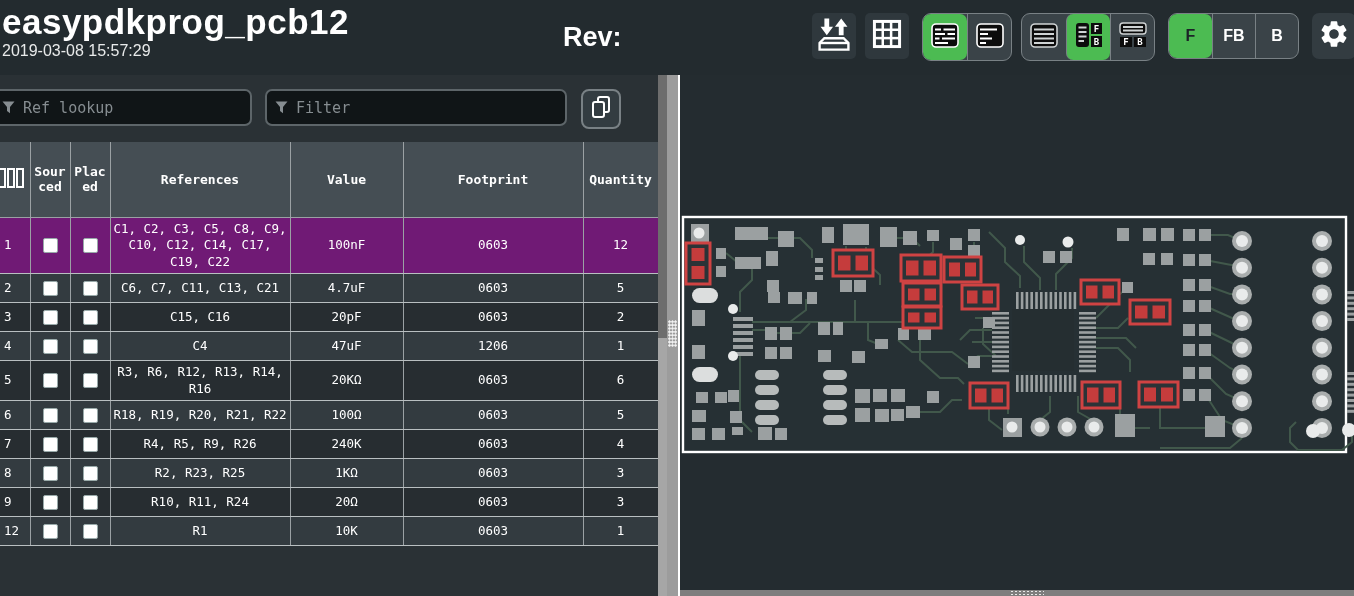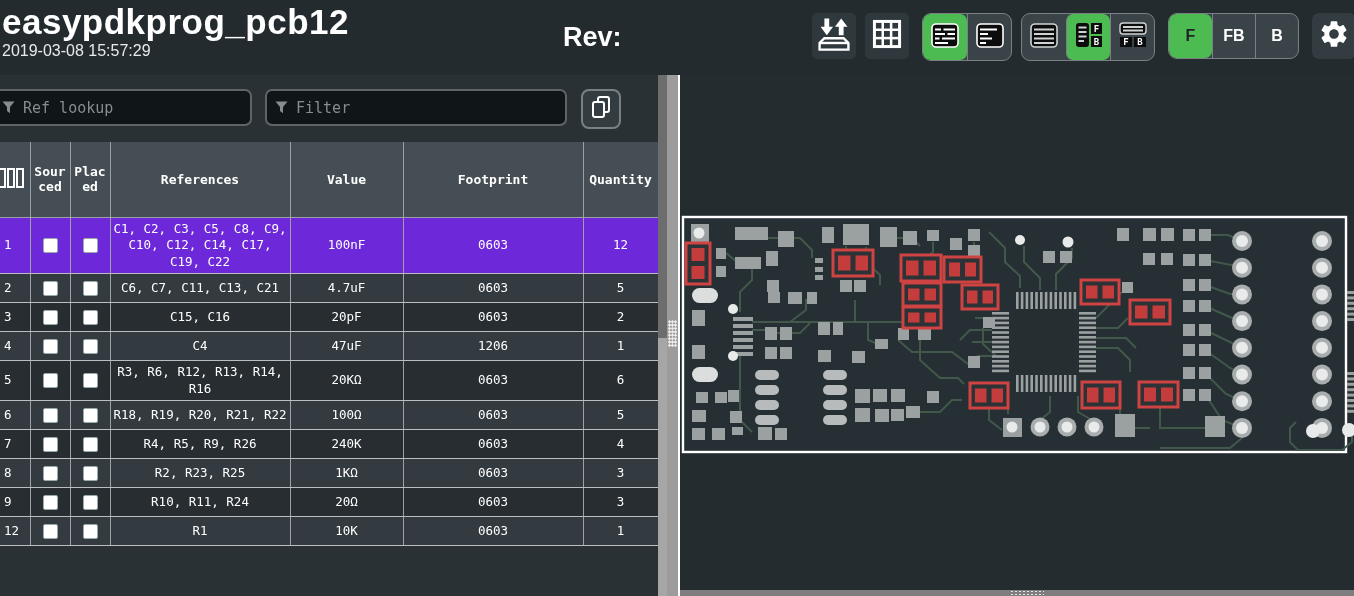--- a/index.html
+++ b/index.html
@@ -42,21 +42,21 @@
   
   table.bom { margin-top:13px; width:658px; border-collapse:collapse; table-layout:fixed;
               font-family:"DejaVu Sans Mono", monospace; font-size:12.5px; color:#fff; }
   table.bom th { background:#454e54; height:75px; font-size:13px; font-weight:bold;
                  border:1px solid #9ba1a4; border-top:none; word-break:break-all; padding:2px; }
   table.bom td { border:1px solid #b9bfc1; border-left:1px solid #9ba1a4; border-right:1px solid #9ba1a4;
                  text-align:center; height:29px; padding:3px 2px; line-height:1.32; }
   table.bom td.num { text-align:left; padding-left:4px; }
   table.bom tr.even td { background:#333b40; }
   table.bom tr.odd  td { background:#272d31; }
-  table.bom tr.hl   td { background:#6d28d9; }
+  table.bom tr.hl   td { background:#701a75; }
   table.bom th:first-child, table.bom td:first-child { border-left:none; }
   input.cb { appearance:none; -webkit-appearance:none; width:15px; height:15px; background:#fff;
              border:1px solid #9aa; border-radius:2px; vertical-align:middle; cursor:pointer; }
   .colicon { display:inline-block; margin-left:-7px; }
 
   
   .vscroll { position:absolute; left:658px; top:75px; width:9px; height:521px; background:#a6a6a6; }
   .vscroll .thumb { position:absolute; left:0; top:0; width:9px; height:263px; background:#6d6d6d; }
   .vsplit { position:absolute; left:667px; top:75px; width:11px; height:521px; background:#9c9c9c; cursor:col-resize; }
   .vsplit .dots { position:absolute; left:1px; top:245px; width:9px; height:27px;

